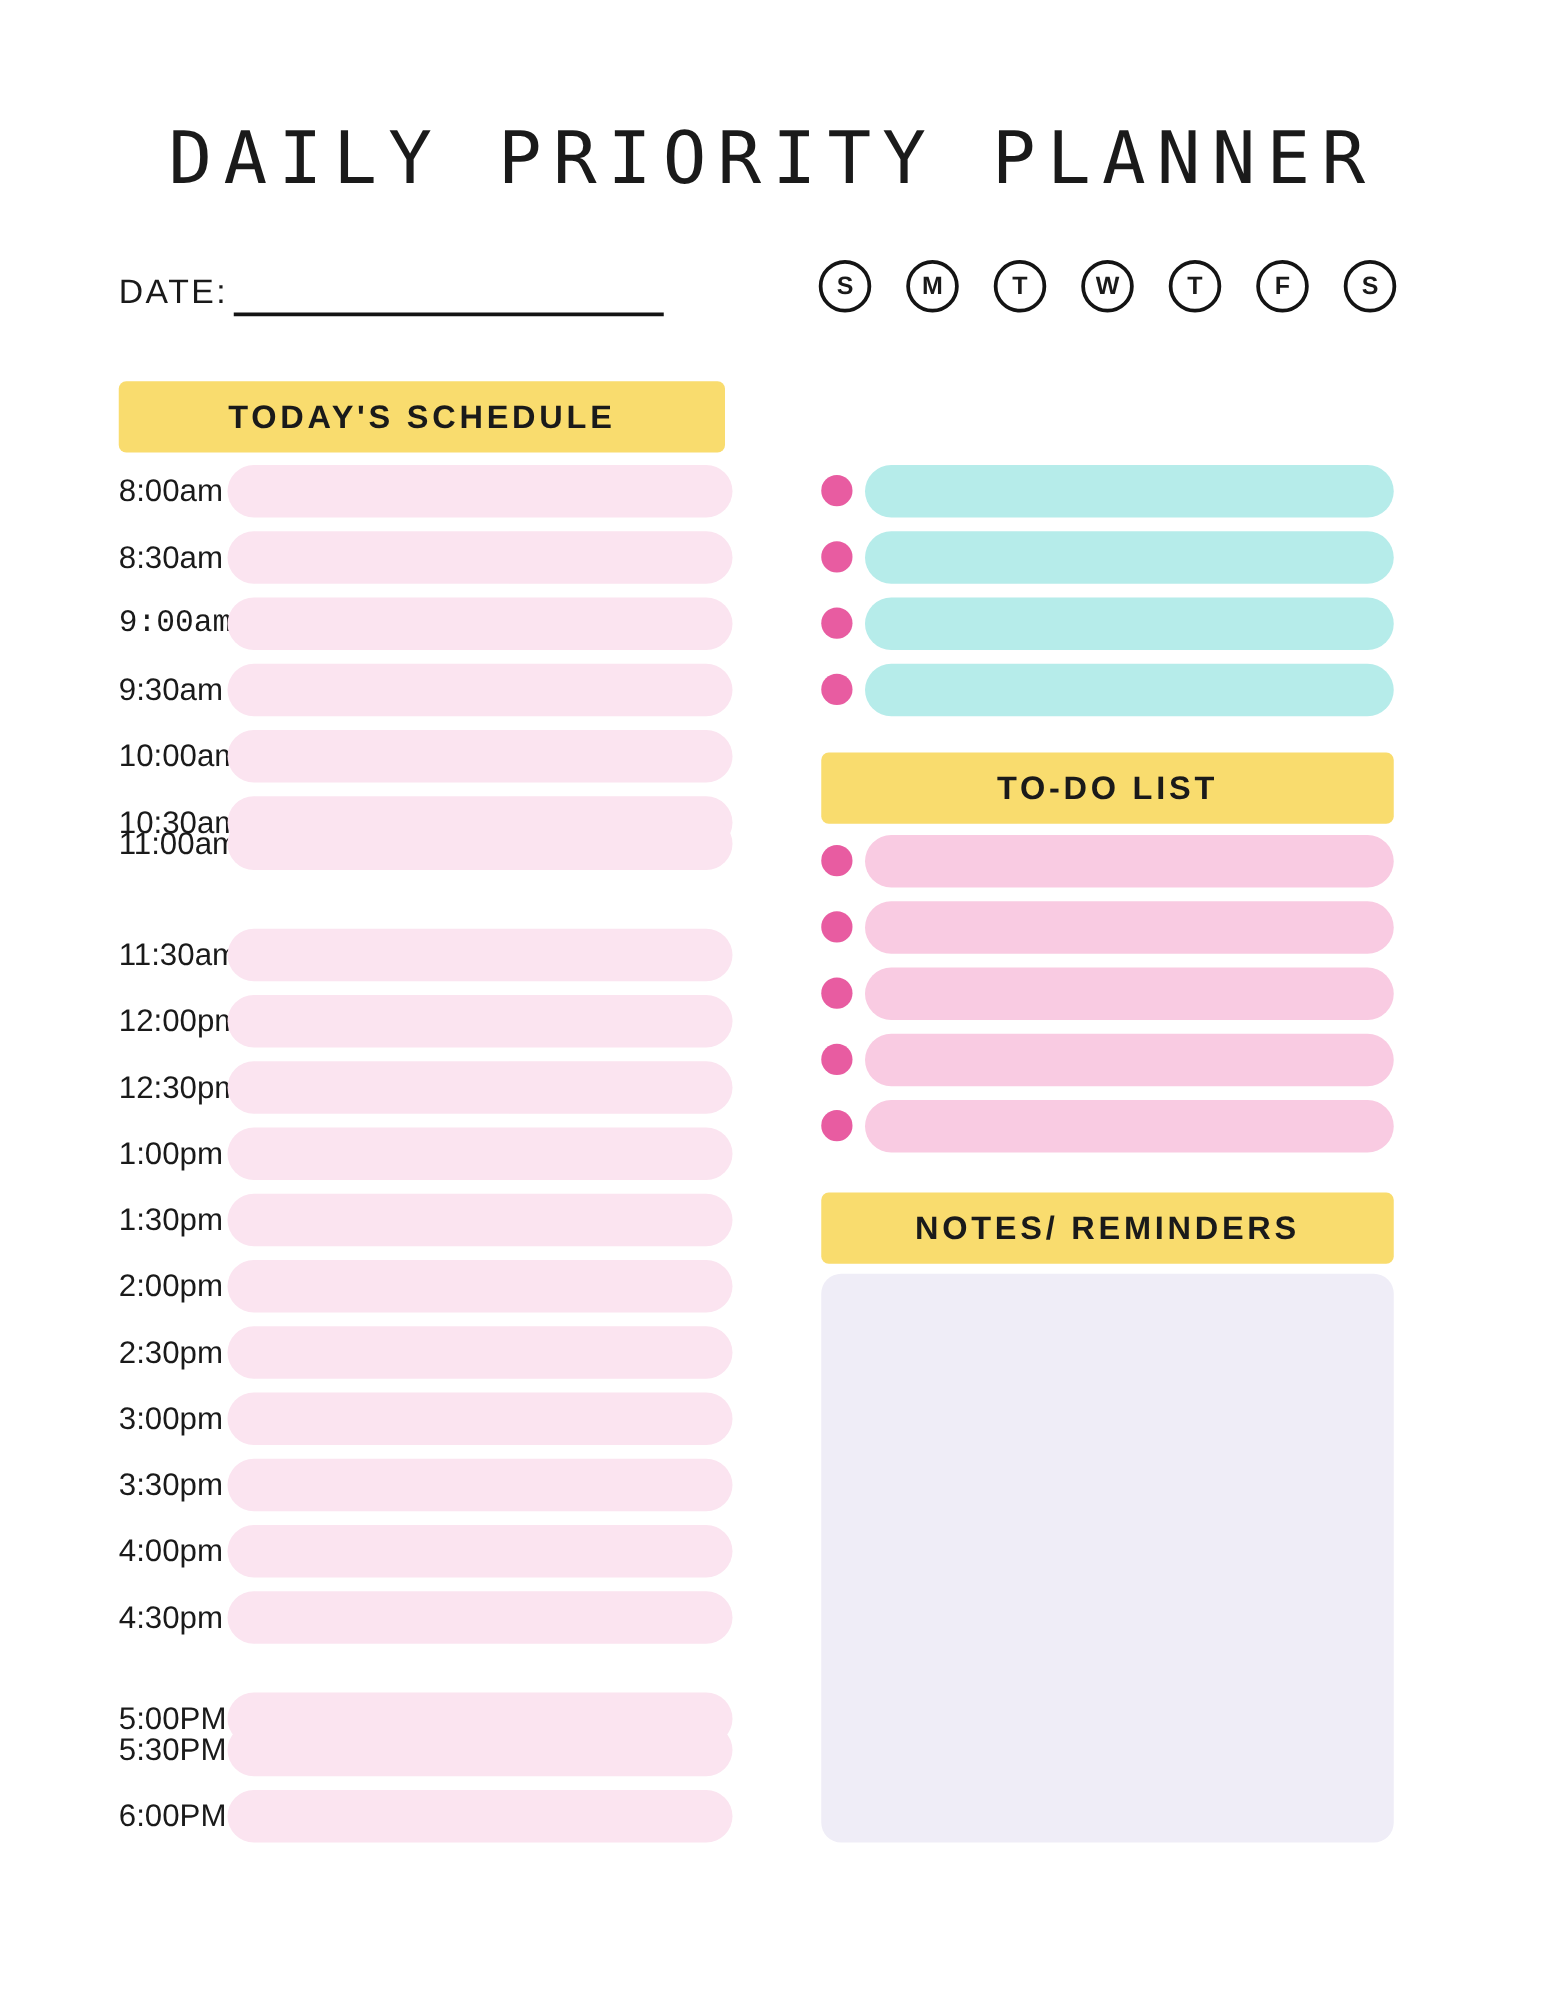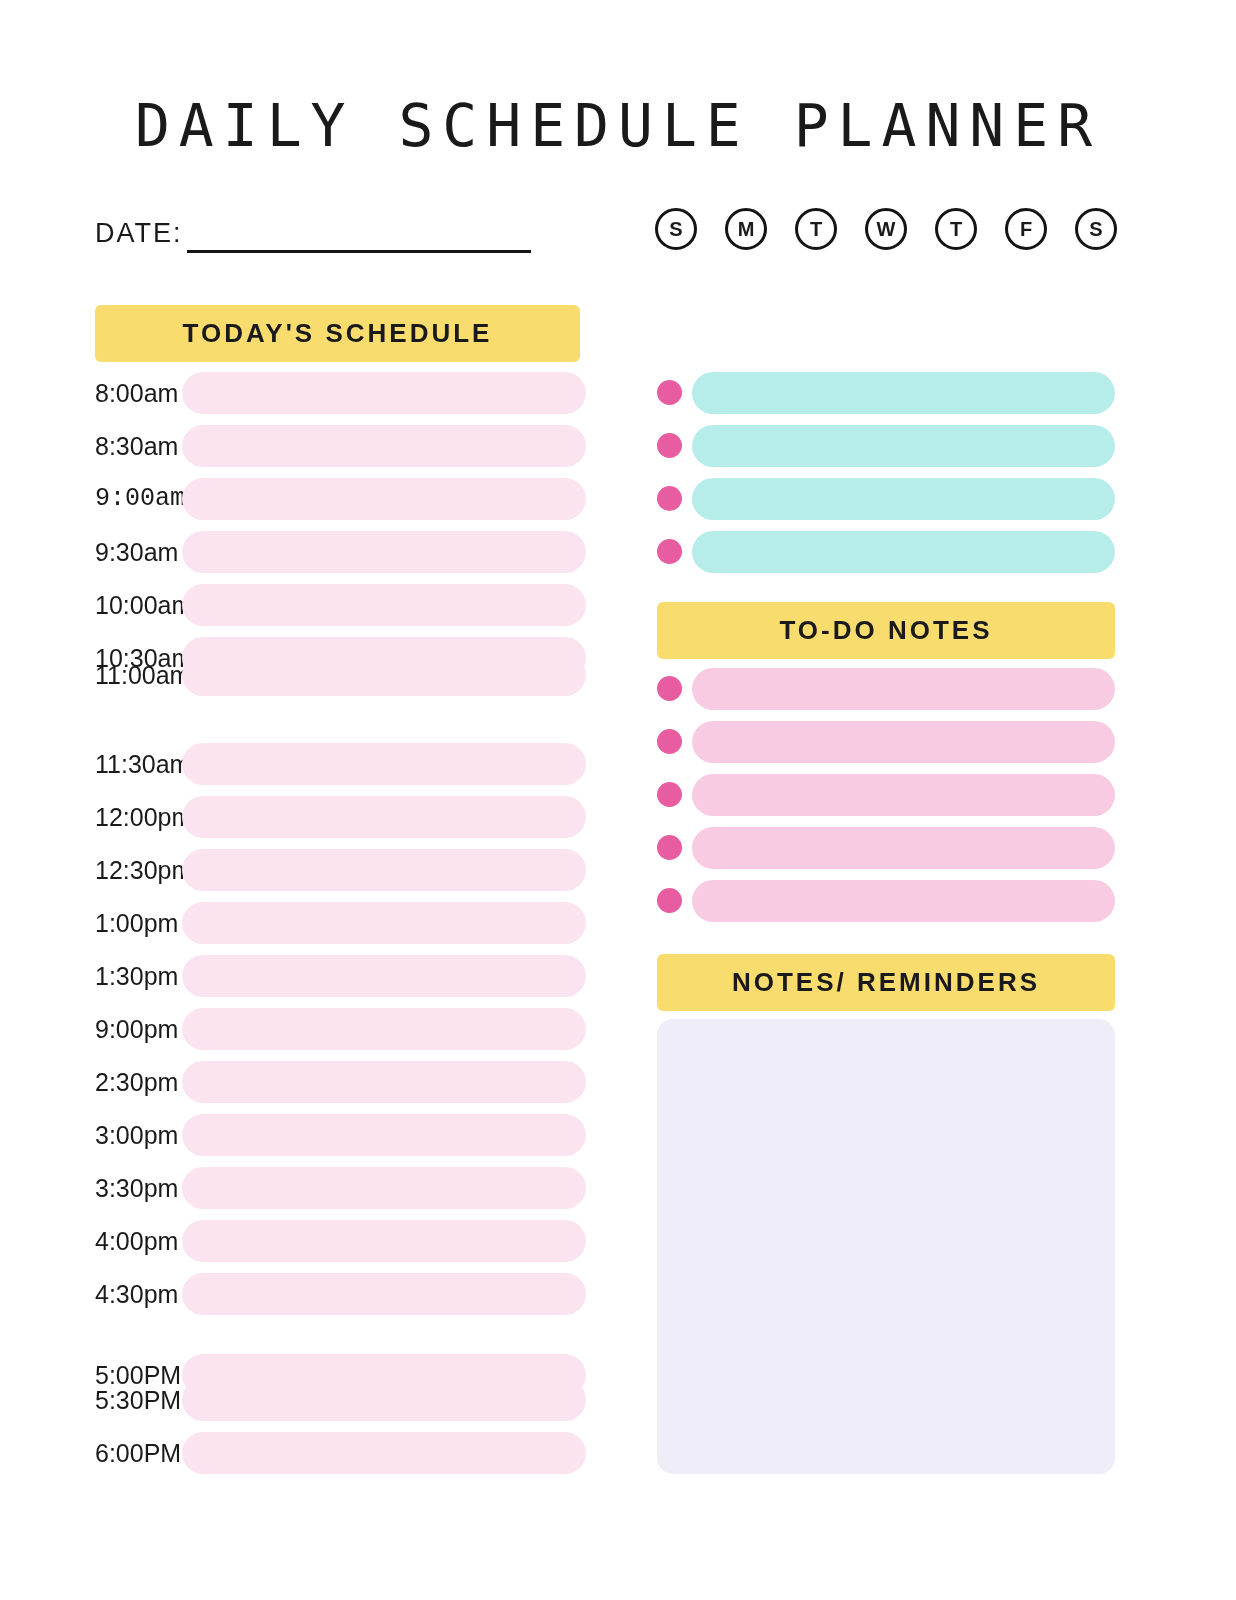--- a/index.html
+++ b/index.html
@@ -77,21 +77,21 @@
     position: absolute; left: 657px; top: 1019px;
     width: 458px; height: 455px; border-radius: 16px;
     background: var(--notes-box-bg, #EFEDF7);
     cursor: text;
   }
 </style>
 </head>
 <body style="--header-bg: #F9DC6E; --schedule-slot-bg: #FBE4F0; --priority-slot-bg: #B6ECEA; --todo-slot-bg: #F9CBE2; --bullet-dot: #E85CA1; --notes-box-bg: #EFEDF7; --ink: #1A1A1A;">
 
 <div class="page">
-  <div class="title">DAILY SCHEDULE PLANNER</div>
+  <div class="title">DAILY PRIORITY PLANNER</div>
 
   <div class="date-label">DATE:</div>
   <div class="date-line"></div>
 
   <div class="days">
       <div class="day-circle">S</div>
       <div class="day-circle">M</div>
       <div class="day-circle">T</div>
       <div class="day-circle">W</div>
       <div class="day-circle">T</div>
@@ -143,21 +143,21 @@
       </div>
       <div class="sched-row" style="top: 902px;">
         <div class="time-label">1:00pm</div>
         <div class="slot-bar sched-bar"></div>
       </div>
       <div class="sched-row" style="top: 955px;">
         <div class="time-label">1:30pm</div>
         <div class="slot-bar sched-bar"></div>
       </div>
       <div class="sched-row" style="top: 1008px;">
-        <div class="time-label">9:00pm</div>
+        <div class="time-label">2:00pm</div>
         <div class="slot-bar sched-bar"></div>
       </div>
       <div class="sched-row" style="top: 1061px;">
         <div class="time-label">2:30pm</div>
         <div class="slot-bar sched-bar"></div>
       </div>
       <div class="sched-row" style="top: 1114px;">
         <div class="time-label">3:00pm</div>
         <div class="slot-bar sched-bar"></div>
       </div>
@@ -199,21 +199,21 @@
       <div class="sched-row" style="top: 478px;">
         <div class="bullet-dot"></div>
         <div class="slot-bar priority-bar"></div>
       </div>
       <div class="sched-row" style="top: 531px;">
         <div class="bullet-dot"></div>
         <div class="slot-bar priority-bar"></div>
       </div>
     </div>
 
-  <div class="section-header todo-header">TO-DO NOTES</div>
+  <div class="section-header todo-header">TO-DO LIST</div>
   <div id="todo-rows">
       <div class="sched-row" style="top: 668px;">
         <div class="bullet-dot"></div>
         <div class="slot-bar todo-bar"></div>
       </div>
       <div class="sched-row" style="top: 721px;">
         <div class="bullet-dot"></div>
         <div class="slot-bar todo-bar"></div>
       </div>
       <div class="sched-row" style="top: 774px;">

